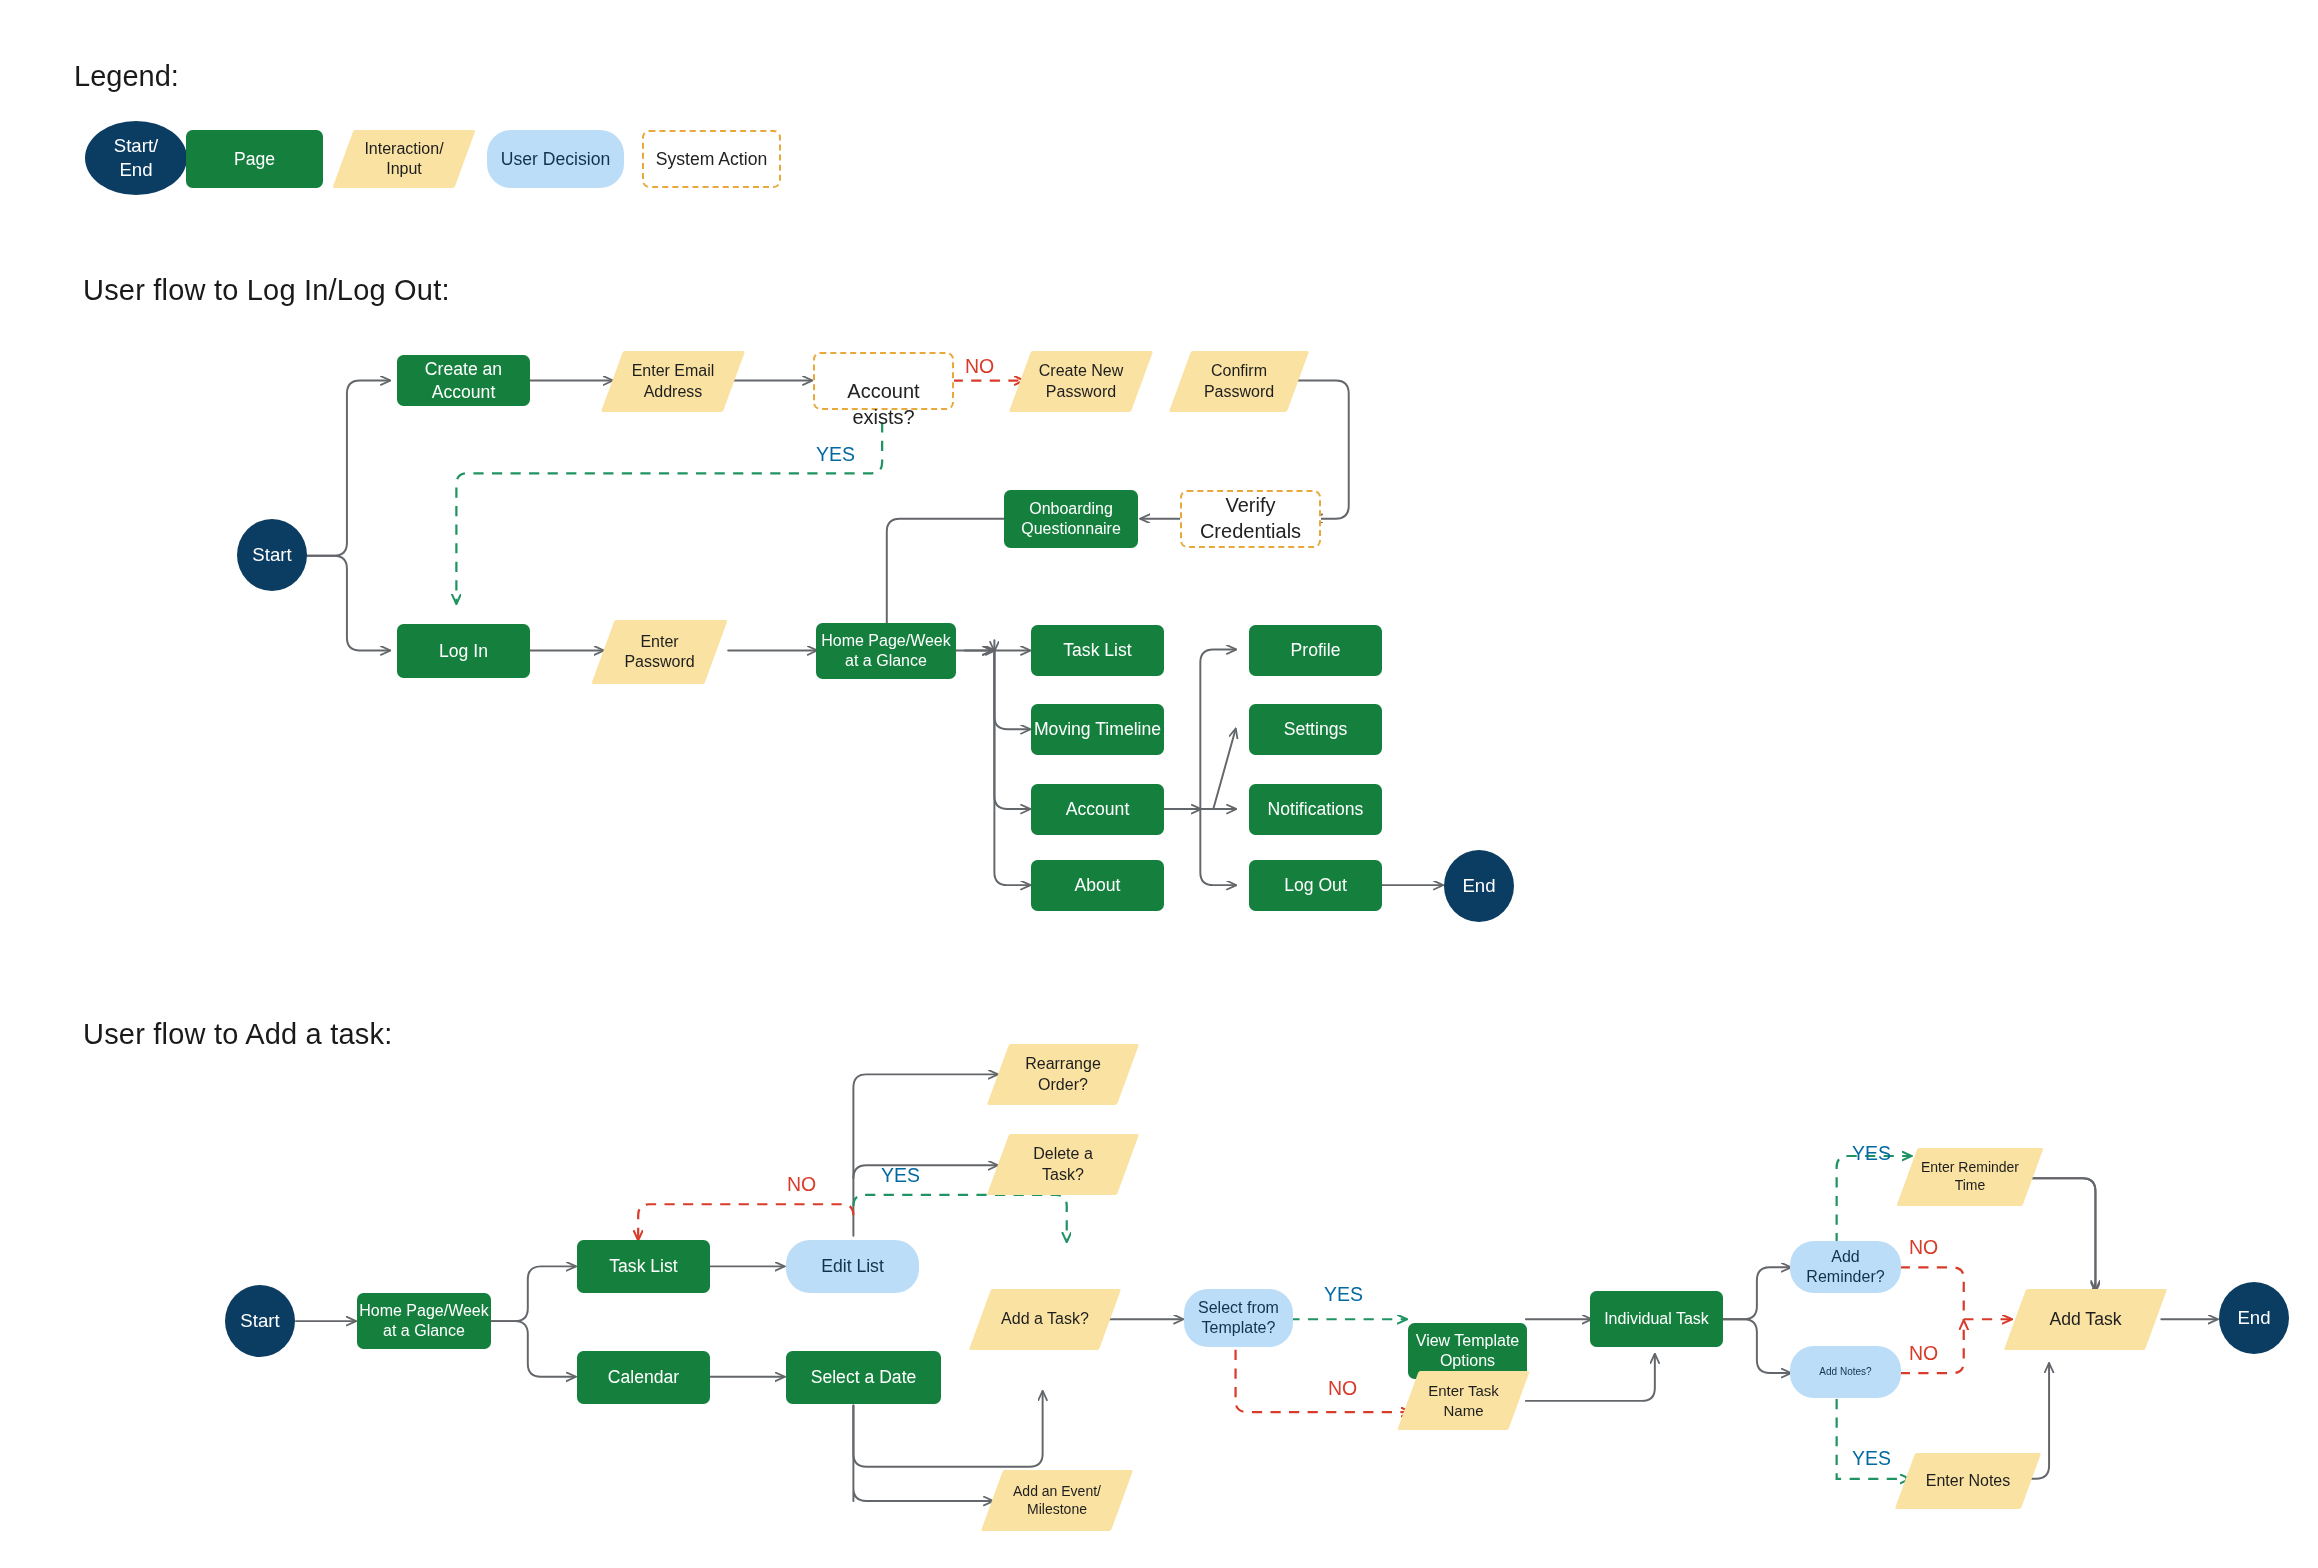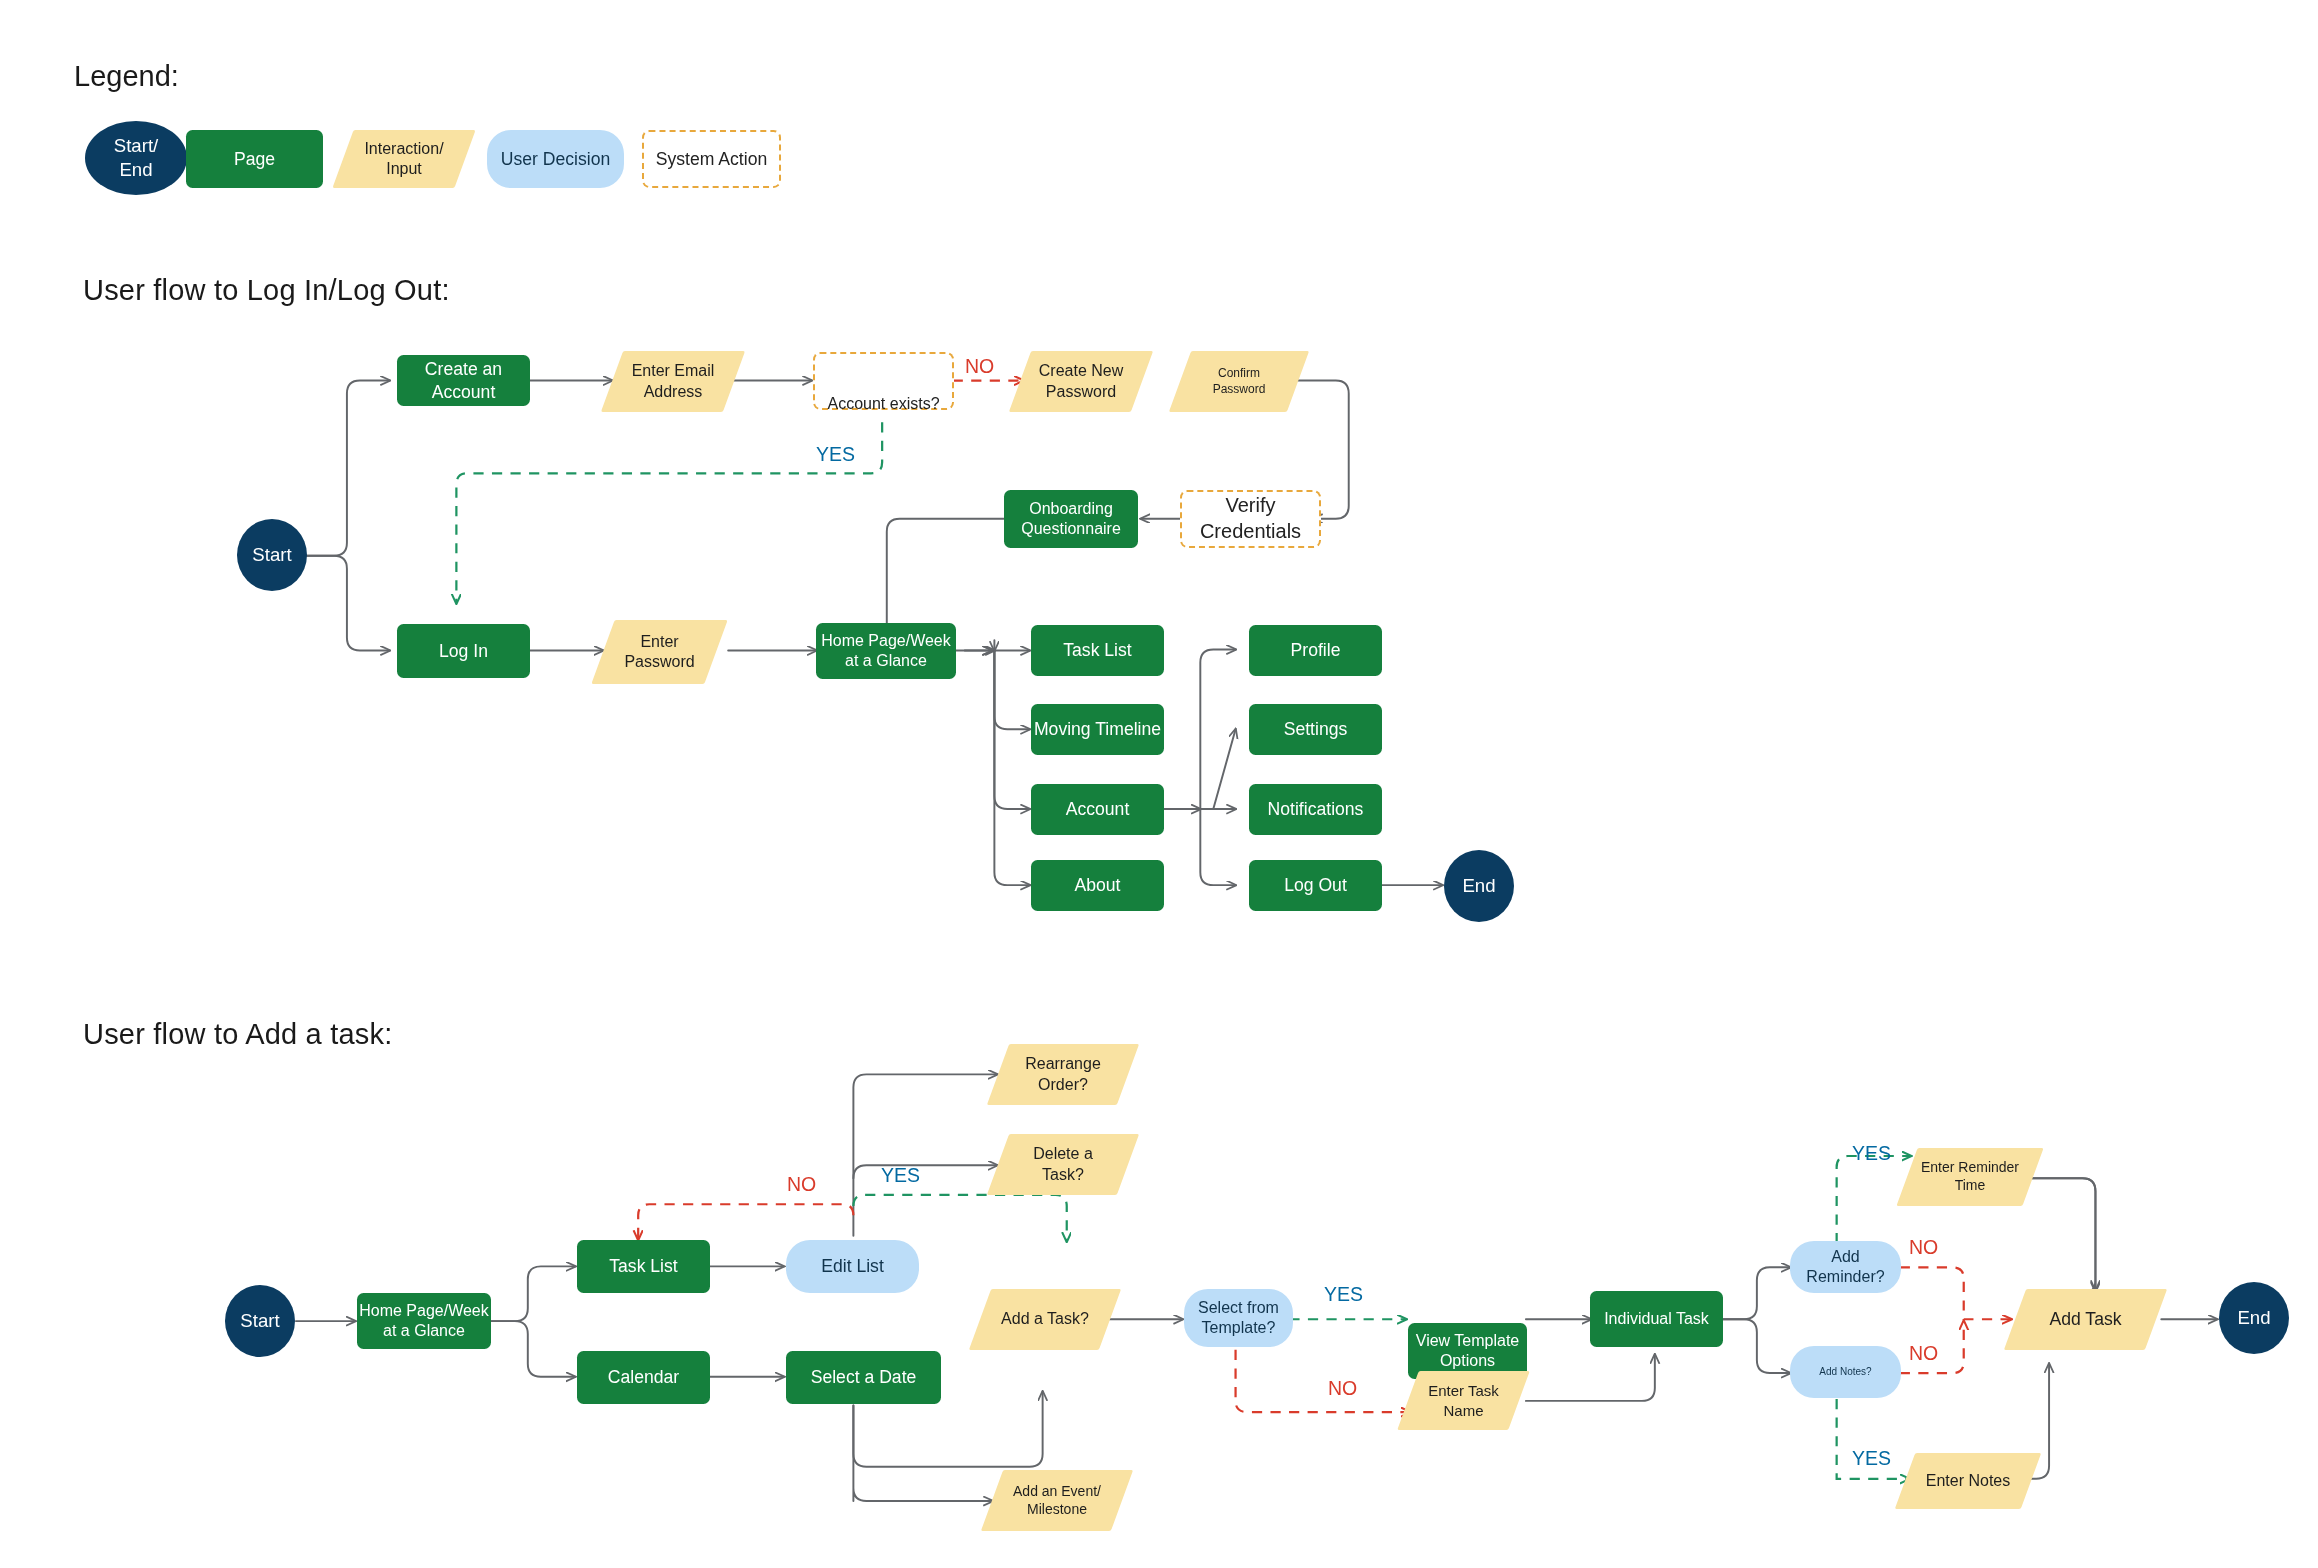--- a/index.html
+++ b/index.html
@@ -172,32 +172,32 @@
     <span class="lbl">Create an Account</span>
   </div>
 
   <div class="node n-input" style="left:612px;top:351px;width:122px;height:61px;">
     <span class="skew"></span>
     <span class="lbl" style="font-size:16px;">Enter Email
 Address</span>
   </div>
 
   <div class="node n-system" style="left:813px;top:352px;width:141px;height:58px;">
-    <span class="lbl" style="font-size:16px;margin-top:47px;">Account exists?</span>
+    <span class="lbl" style="font-size:20px;margin-top:47px;">Account exists?</span>
   </div>
 
   <div class="node n-input" style="left:1020px;top:351px;width:122px;height:61px;">
     <span class="skew"></span>
     <span class="lbl" style="font-size:16px;">Create New
 Password</span>
   </div>
 
   <div class="node n-input" style="left:1180px;top:351px;width:118px;height:61px;">
     <span class="skew"></span>
-    <span class="lbl" style="font-size:12px;">Confirm
+    <span class="lbl" style="font-size:16px;">Confirm
 Password</span>
   </div>
 
   <div class="node n-system" style="left:1180px;top:490px;width:141px;height:58px;">
     <span class="lbl" style="font-size:20px;">Verify Credentials</span>
   </div>
 
   <div class="node n-page" style="left:1004px;top:490px;width:134px;height:58px;">
     <span class="lbl" style="font-size:16px;">Onboarding
 Questionnaire</span>

